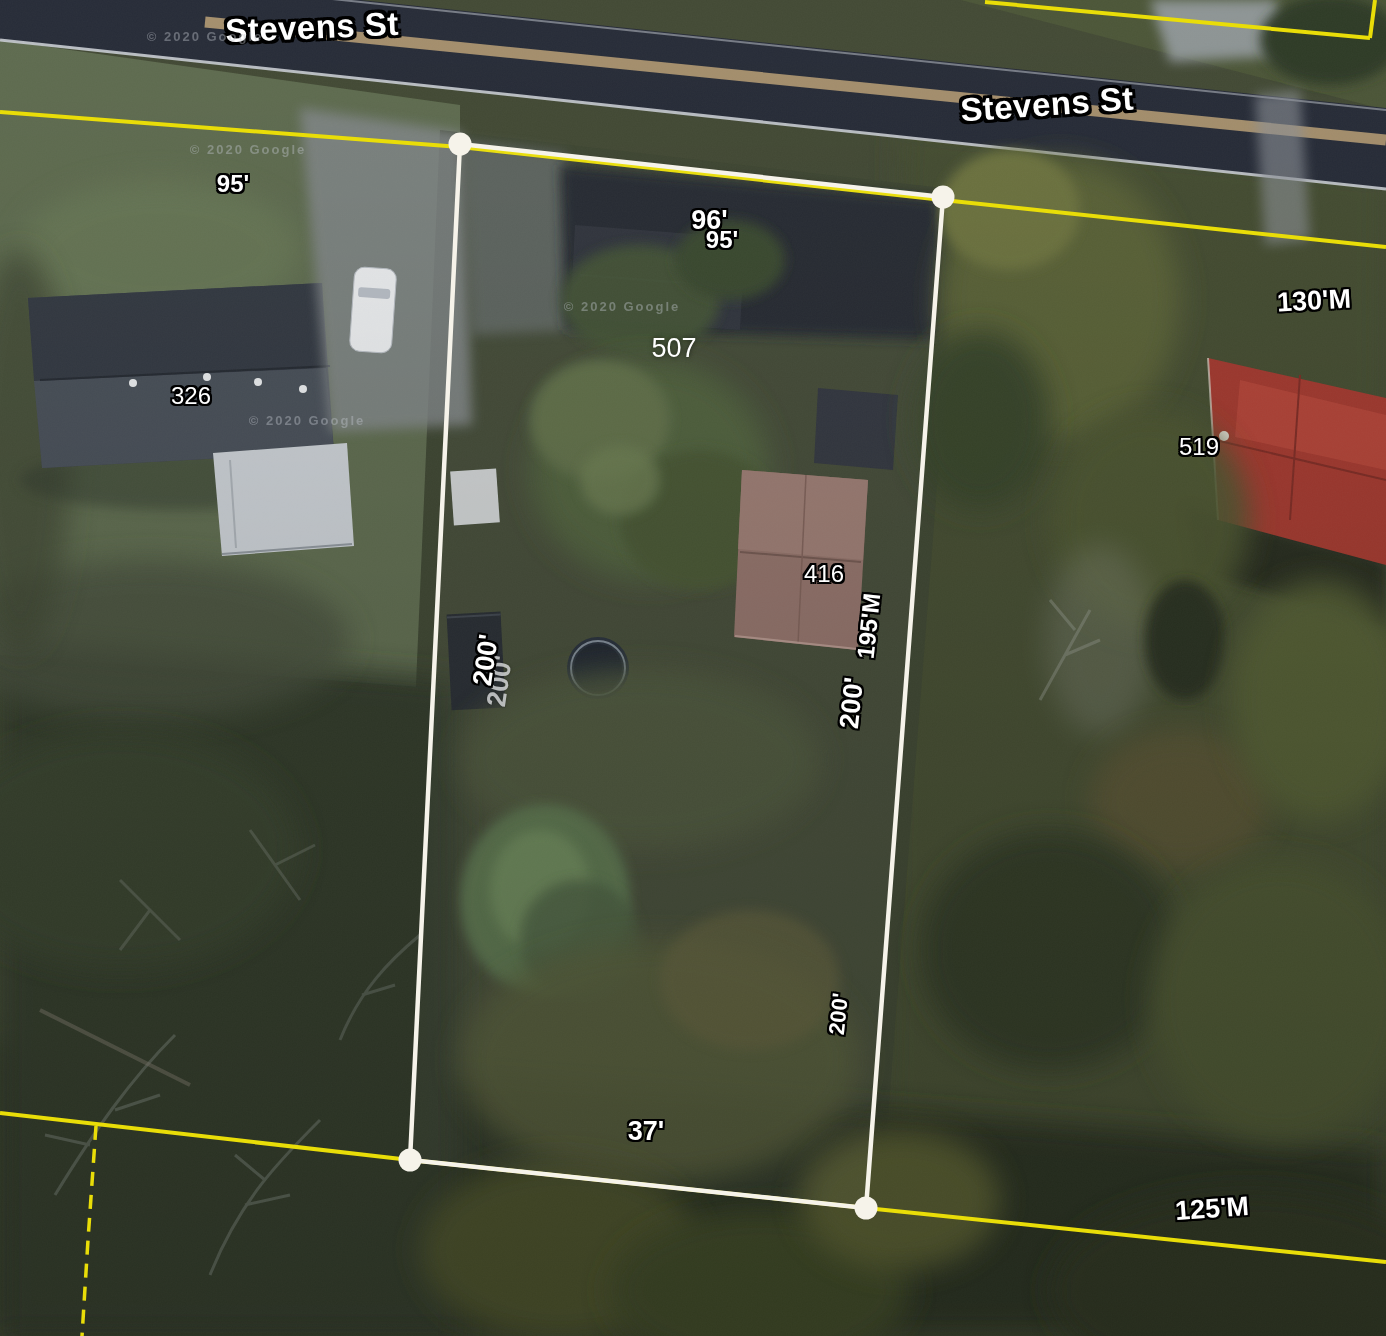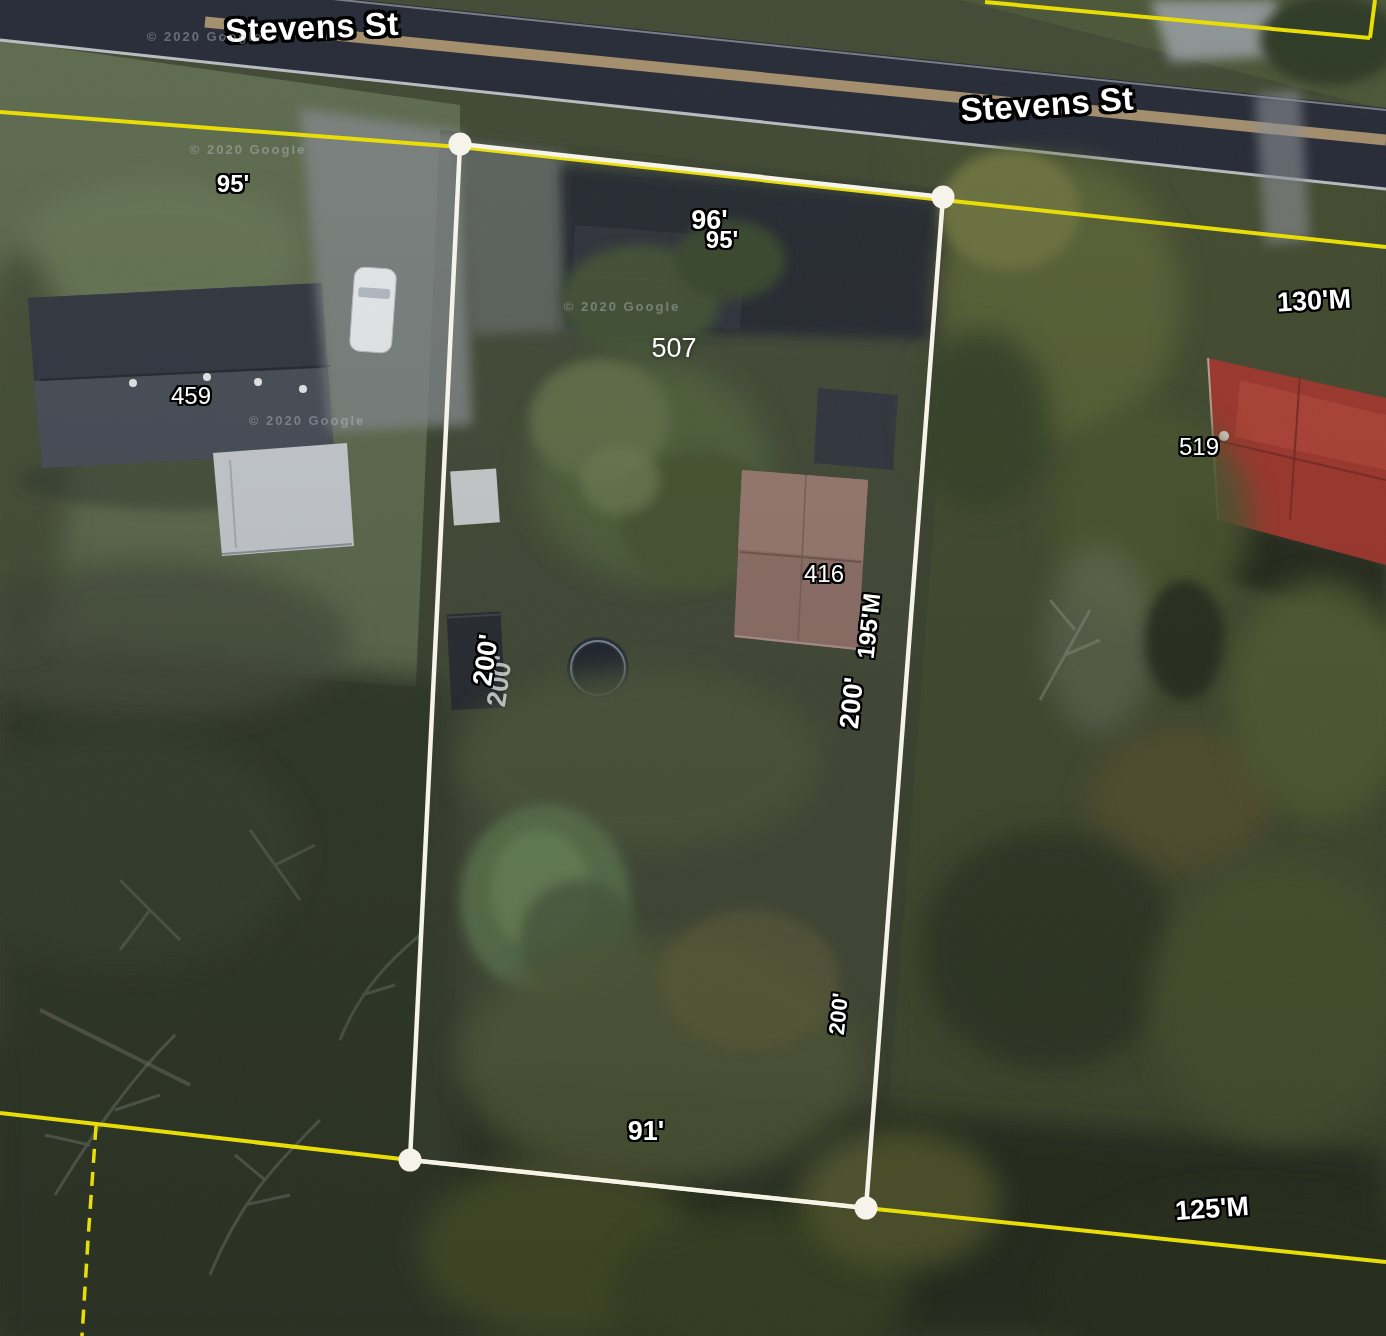--- a/index.html
+++ b/index.html
@@ -220,29 +220,29 @@
     </g>
   </svg>
 
   <div id="labels">
       <span class="map-label t-street" style="left: 312px; top: 27px; transform: translate(-50%, -50%) rotate(-2.5deg);">Stevens St</span>
       <span class="map-label t-street" style="left: 1047px; top: 104px; transform: translate(-50%, -50%) rotate(-4deg);">Stevens St</span>
       <span class="map-label t-measure" style="left: 233px; top: 184px; transform: translate(-50%, -50%) rotate(0deg);">95'</span>
       <span class="map-label t-measure-lg" style="left: 701px; top: 220px; transform: translate(-50%, -50%) rotate(0deg); padding-left: 17px;">96'</span>
       <span class="map-label t-measure" style="left: 722px; top: 240px; transform: translate(-50%, -50%) rotate(0deg);">95'</span>
       <span class="map-label t-address-plain" style="left: 674px; top: 348px; transform: translate(-50%, -50%) rotate(0deg); text-align: center;">507</span>
-      <span class="map-label t-address" style="left: 191px; top: 396px; transform: translate(-50%, -50%) rotate(0deg);">459</span>
+      <span class="map-label t-address" style="left: 191px; top: 396px; transform: translate(-50%, -50%) rotate(0deg);">326</span>
       <span class="map-label t-measure-lg" style="left: 1314px; top: 301px; transform: translate(-50%, -50%) rotate(-3deg);">130'M</span>
       <span class="map-label t-address" style="left: 1199px; top: 447px; transform: translate(-50%, -50%) rotate(0deg);">519</span>
       <span class="map-label t-address" style="left: 824px; top: 574px; transform: translate(-50%, -50%) rotate(0deg);">416</span>
       <span class="map-label t-measure" style="left: 869px; top: 626px; transform: translate(-50%, -50%) rotate(-84deg);">195'M</span>
       <span class="map-label t-measure-lg" style="left: 852px; top: 703px; transform: translate(-50%, -50%) rotate(-84deg);">200'</span>
       <span class="map-label t-measure-ghost" style="left: 500px; top: 681px; transform: translate(-50%, -50%) rotate(-82deg);">200'</span>
       <span class="map-label t-measure-lg" style="left: 486px; top: 660px; transform: translate(-50%, -50%) rotate(-82deg);">200'</span>
       <span class="map-label t-measure-sm" style="left: 839px; top: 1014px; transform: translate(-50%, -50%) rotate(-84deg);">200'</span>
-      <span class="map-label t-measure-lg" style="left: 646px; top: 1131px; transform: translate(-50%, -50%) rotate(0deg);">91'</span>
+      <span class="map-label t-measure-lg" style="left: 646px; top: 1131px; transform: translate(-50%, -50%) rotate(0deg);">37'</span>
       <span class="map-label t-measure-lg" style="left: 1212px; top: 1209px; transform: translate(-50%, -50%) rotate(-4deg);">125'M</span>
       <span class="map-label t-watermark" style="left: 205px; top: 36px; transform: translate(-50%, -50%) rotate(0deg);">© 2020 Google</span>
       <span class="map-label t-watermark" style="left: 248px; top: 149px; transform: translate(-50%, -50%) rotate(0deg);">© 2020 Google</span>
       <span class="map-label t-watermark" style="left: 622px; top: 306px; transform: translate(-50%, -50%) rotate(0deg);">© 2020 Google</span>
       <span class="map-label t-watermark" style="left: 307px; top: 420px; transform: translate(-50%, -50%) rotate(0deg);">© 2020 Google</span>
     </div>
 </div>
 
 </body></html>

